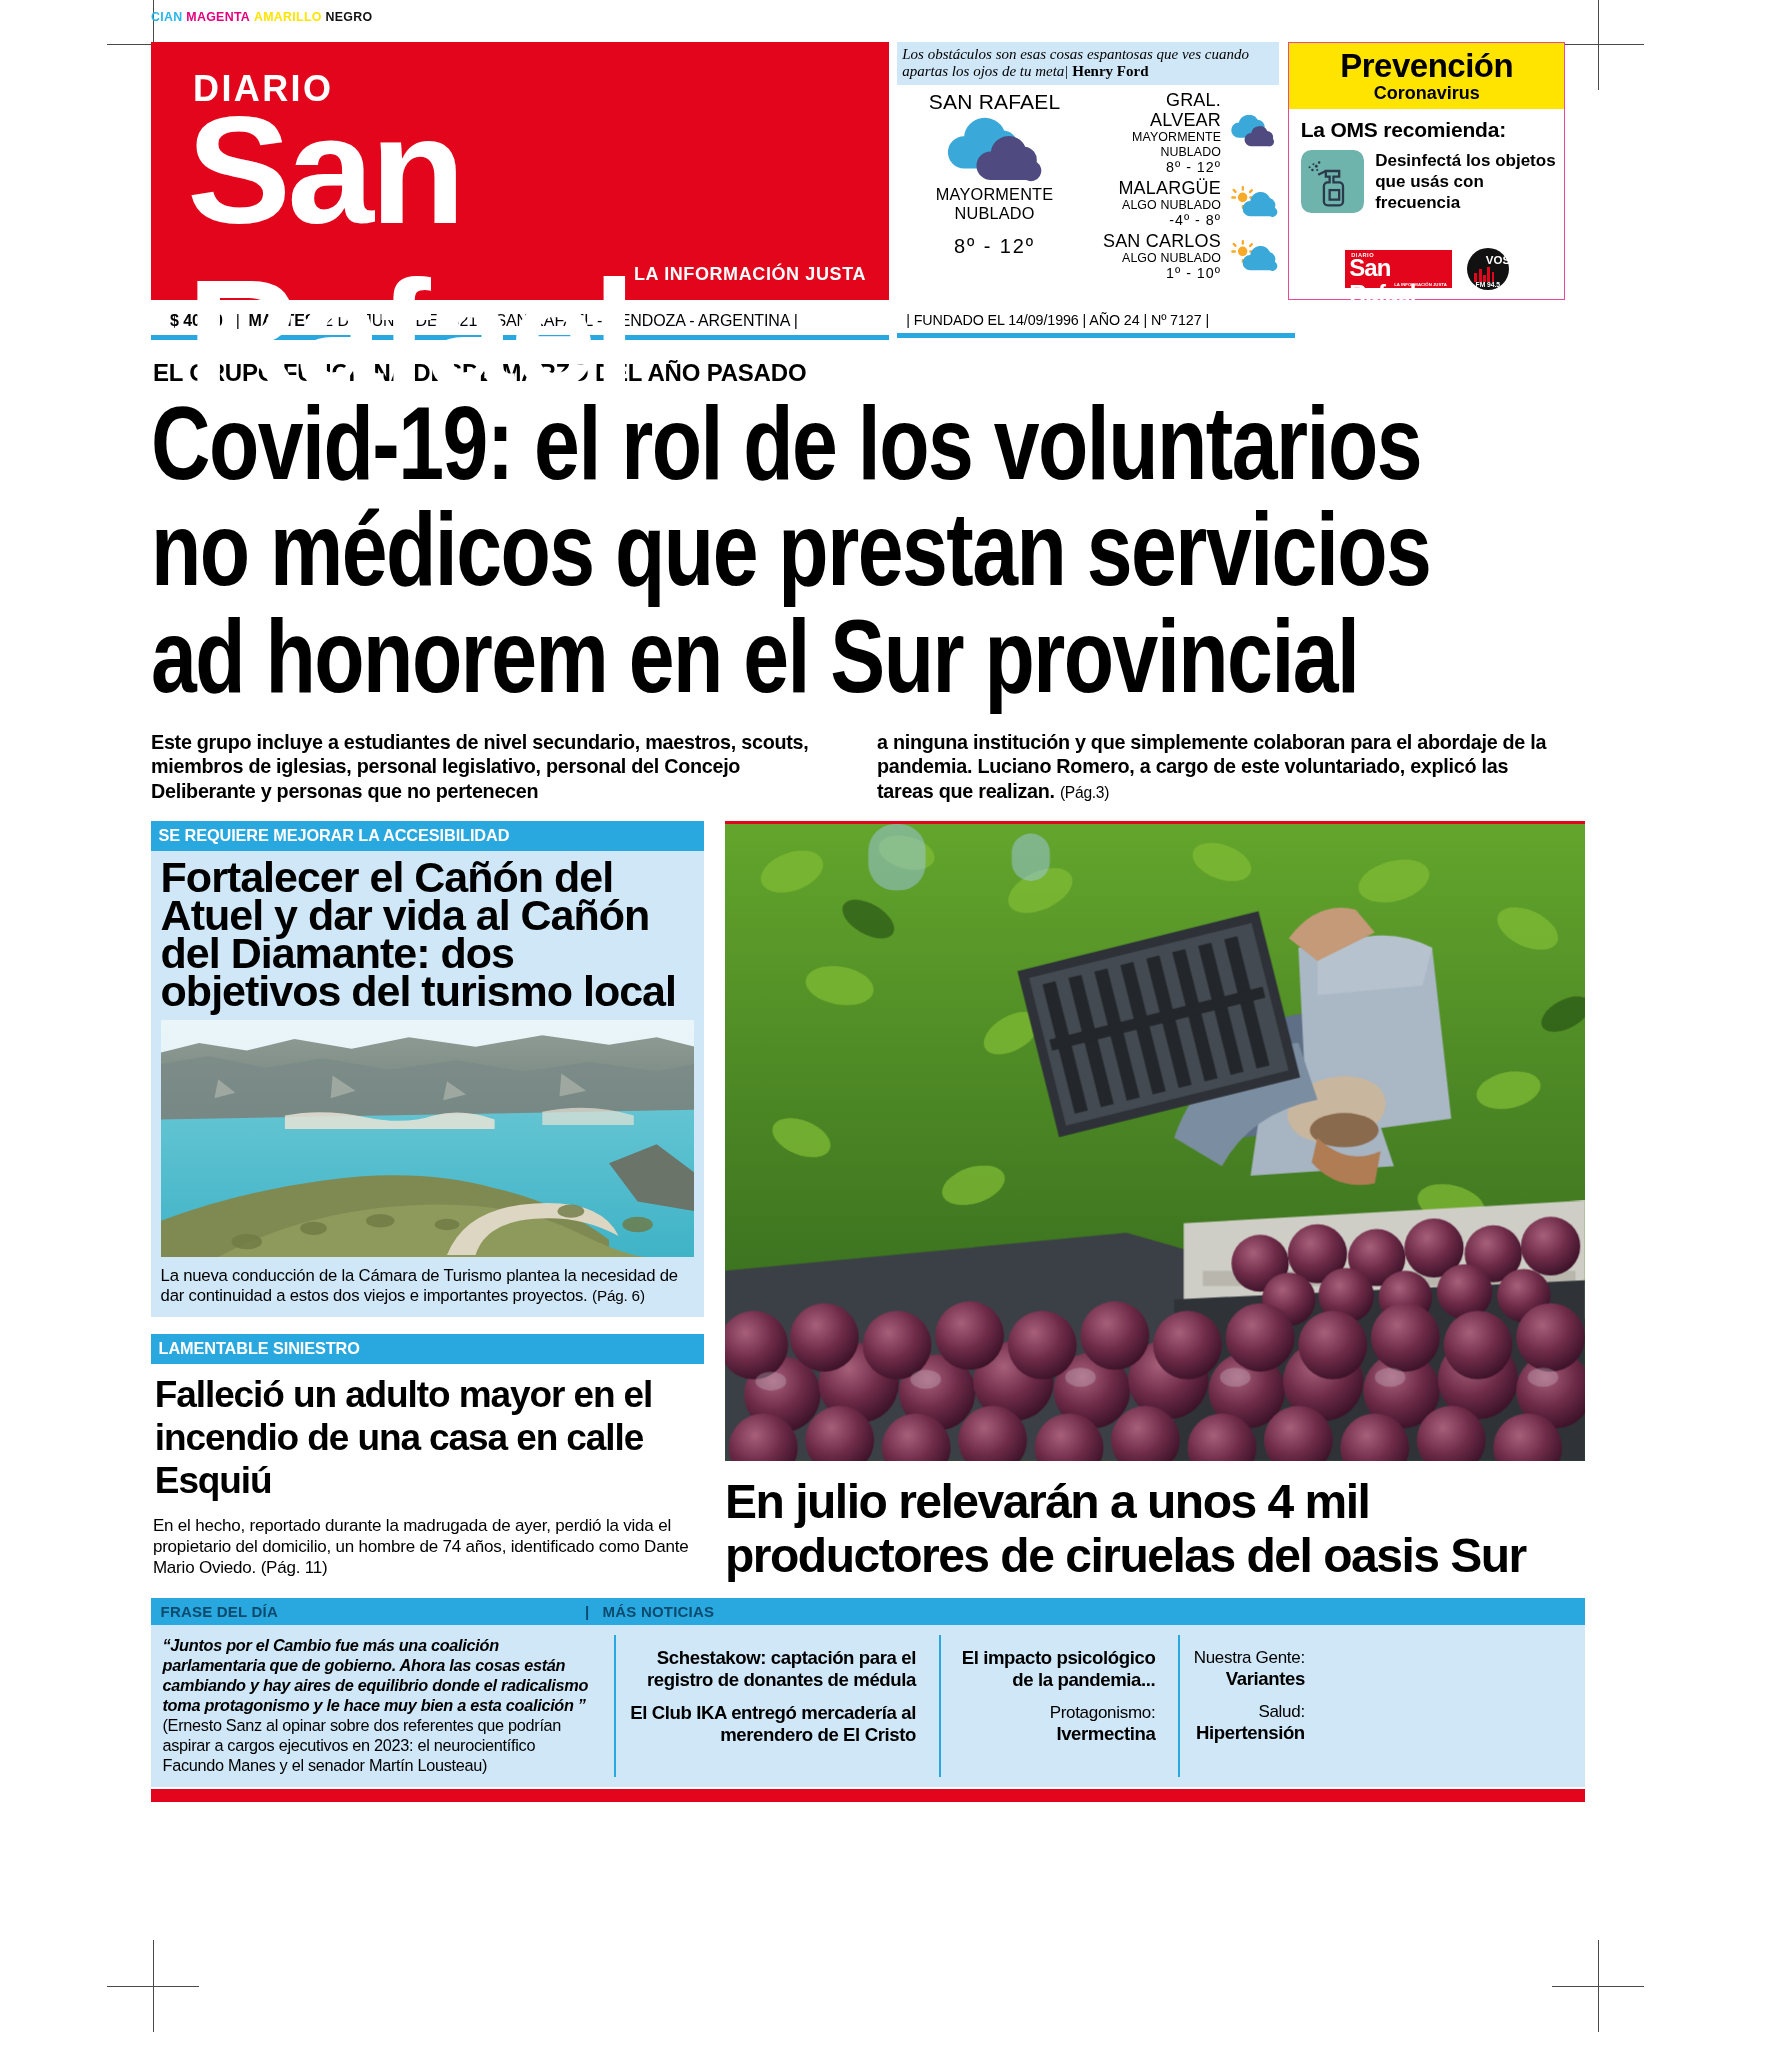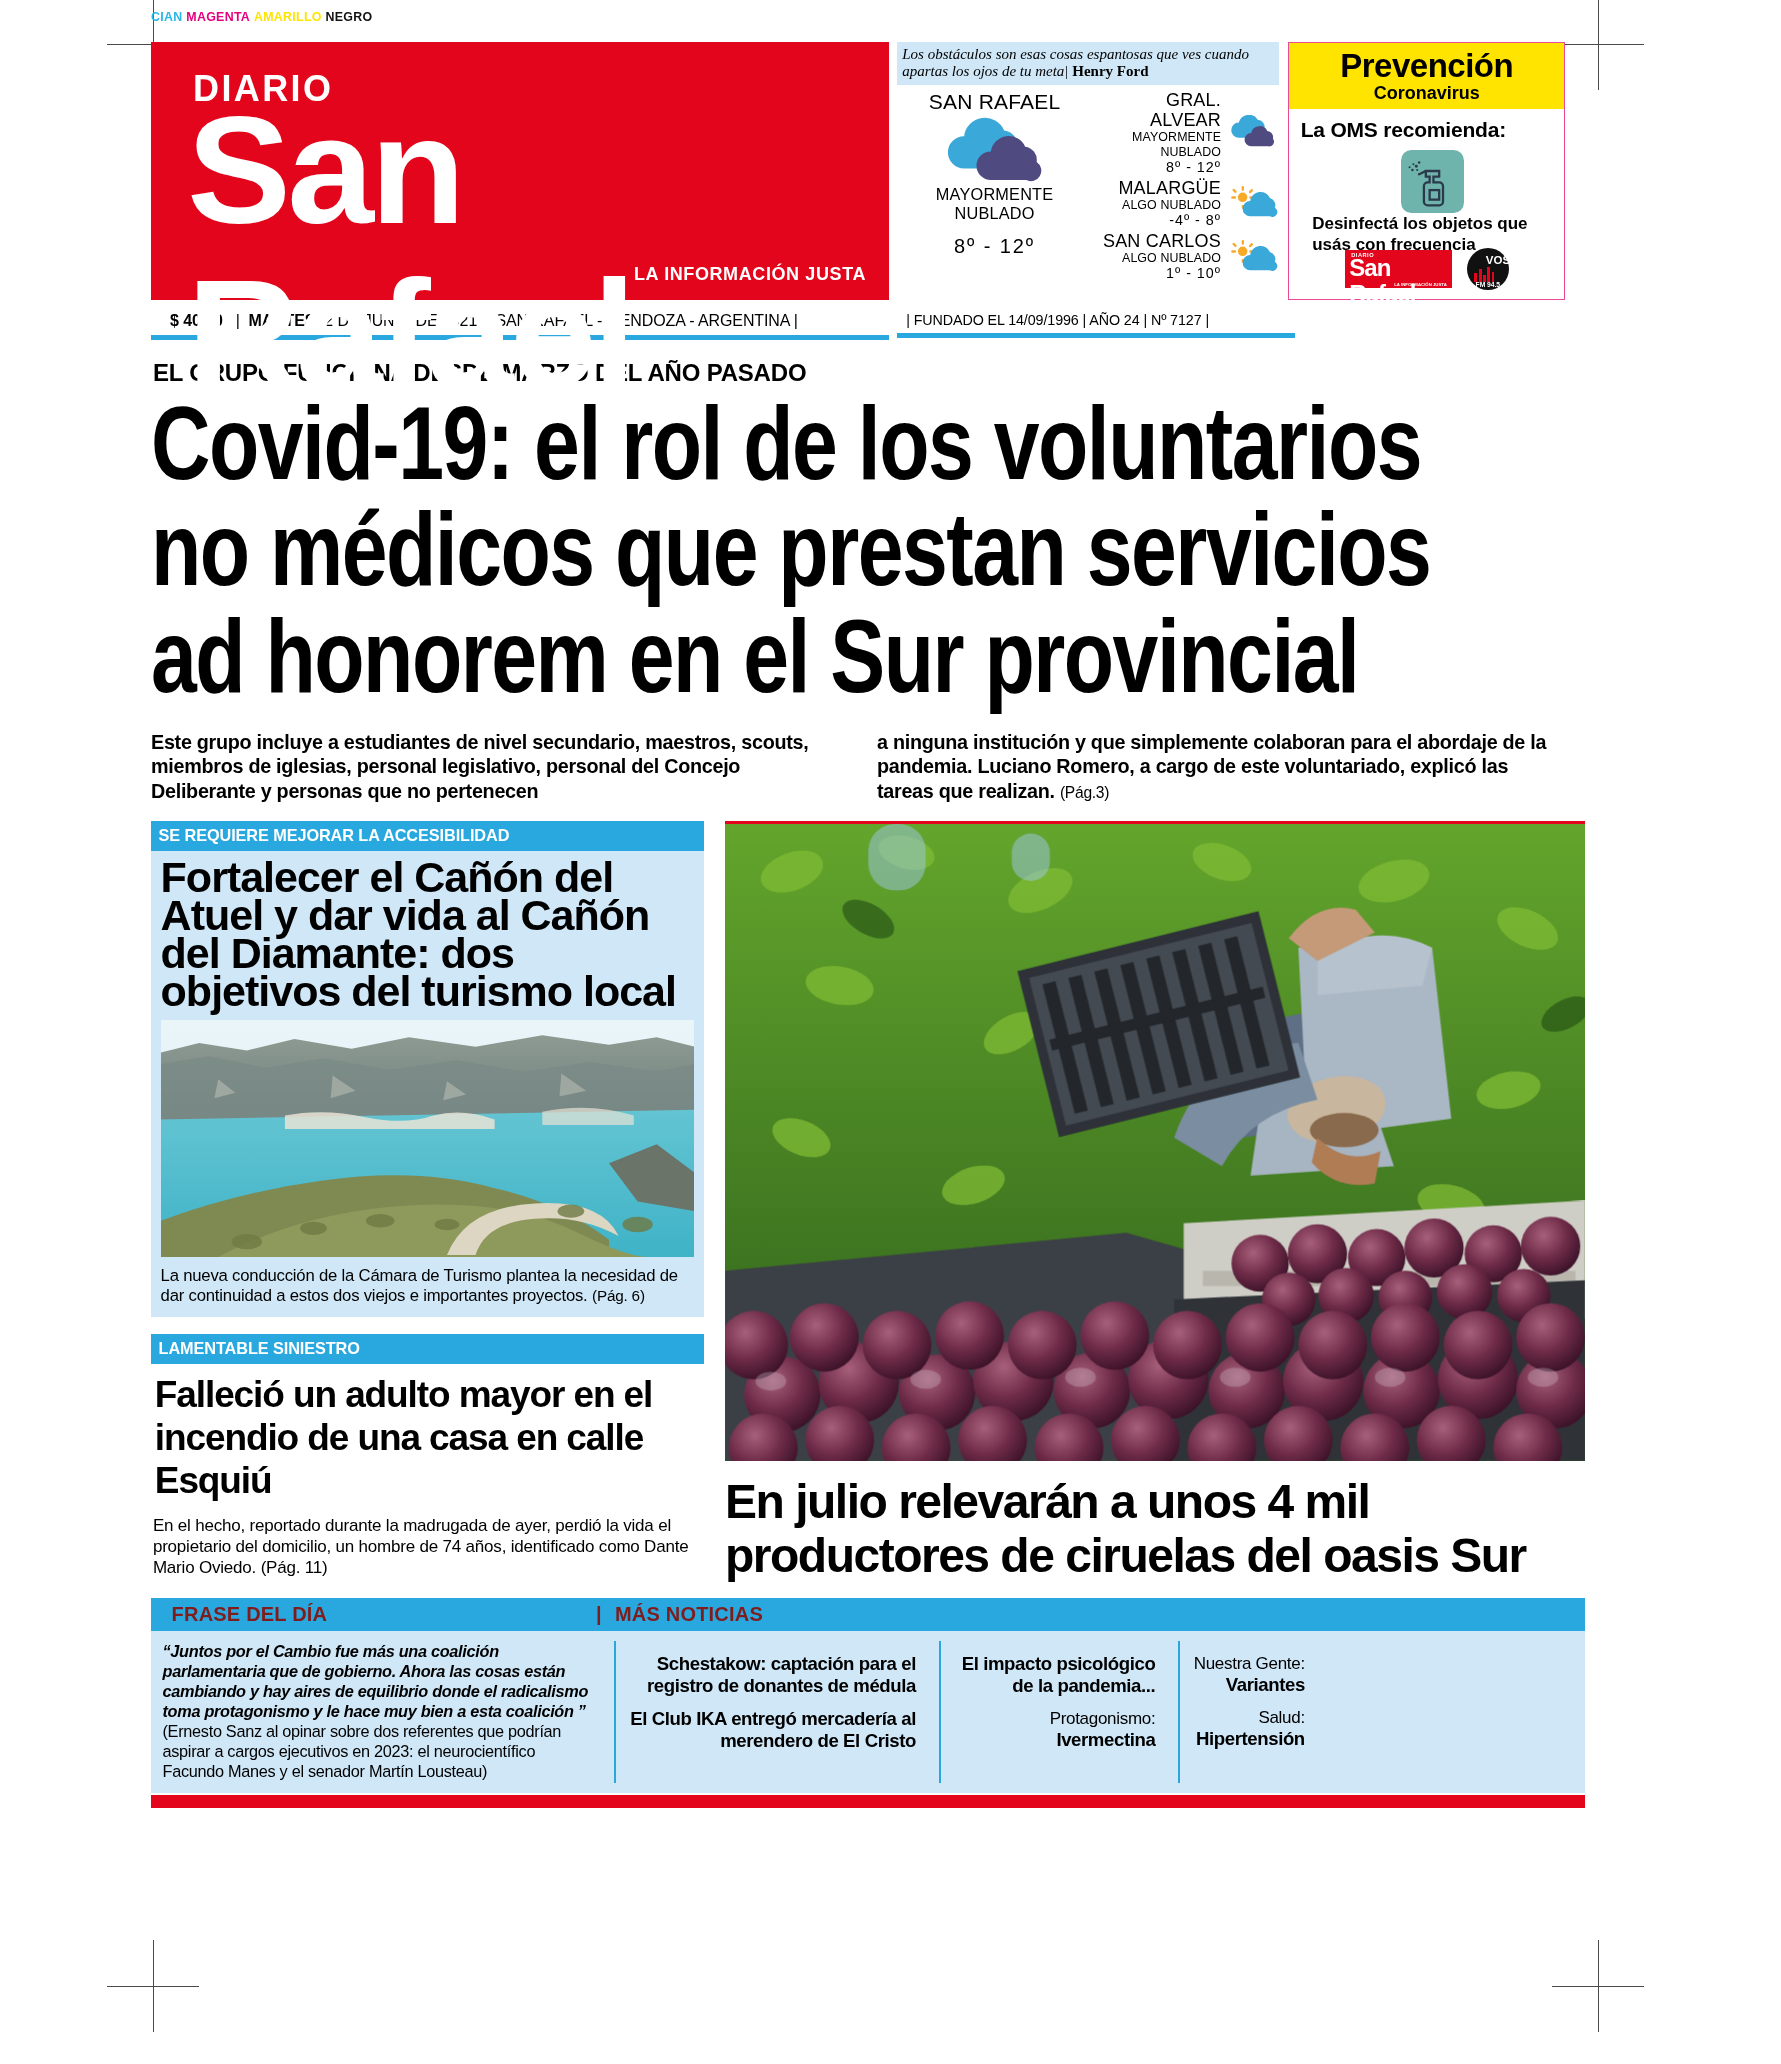--- a/index.html
+++ b/index.html
@@ -50,21 +50,21 @@
   .wx-cond{font-size:12.4px;letter-spacing:0.1px;line-height:14.3px;}
   .wx-temp{font-size:14.3px;letter-spacing:1px;line-height:17px;}
   .ico{width:50px;height:36px;position:relative;flex:none;}
 
   
   .prev{width:277px;margin-left:9.6px;border:1px solid #ec4899;box-sizing:border-box;height:258px;position:relative;background:#fff;}
   .prev-head{background:#ffe400;text-align:center;padding:5.7px 0 6.7px 0;}
   .prev-title{font-size:33px;font-weight:700;line-height:34px;letter-spacing:-0.5px;}
   .prev-sub{font-size:18px;font-weight:700;line-height:20px;}
   .prev-oms{font-size:21px;font-weight:700;margin:8.6px 0 0 11.5px;letter-spacing:-0.2px;}
-  .prev-body{display:flex;align-items:center;margin:7.6px 0 0 11.5px;flex-direction:column;}
+  .prev-body{display:flex;align-items:center;margin:7.6px 0 0 11.5px;}
   .prev-ico{width:63px;height:63px;background:#6fb3ad;border-radius:10.5px;position:relative;flex:none;}
   .prev-text{font-size:17px;font-weight:700;line-height:21px;margin-left:11.5px;}
   .prev-logos{display:flex;align-items:center;justify-content:center;gap:15.3px;position:absolute;bottom:8.6px;left:0;right:0;}
   .mini-sr{background:#e3051b;color:#fff;width:107px;height:38px;position:relative;}
   .mini-sr .d{position:absolute;left:6.7px;top:1.9px;font-size:5.7px;font-weight:700;letter-spacing:0.5px;}
   .mini-sr .n{position:absolute;left:4.8px;top:4.8px;font-size:24px;font-weight:700;letter-spacing:-1px;line-height:26px;}
   .mini-sr .t{position:absolute;right:4.8px;bottom:1px;font-size:4.3px;font-weight:700;}
   .vos{width:42px;height:42px;border-radius:50%;background:#111;position:relative;flex:none;}
   .vos .vtxt{position:absolute;left:19px;top:6.7px;color:#fff;font-size:11.5px;font-weight:700;line-height:11.5px;}
   .vos .vfm{position:absolute;left:0;right:0;bottom:2.9px;text-align:center;color:#fff;font-size:6.7px;font-weight:700;}
@@ -104,21 +104,21 @@
   .sect-head2{margin-top:17px;}
   .head2{font-size:37px;font-weight:700;line-height:43px;letter-spacing:-1.1px;margin-top:9.6px;padding-left:3.8px;}
   .body2{font-size:17px;line-height:21px;margin-top:13.4px;letter-spacing:-0.2px;padding-left:1.9px;}
 
   .photo-r{width:100%;height:640px;position:relative;overflow:hidden;background:#2c4a1e;border-top:3.8px solid #e3051b;box-sizing:border-box;}
   .cap-r{font-size:17.7px;line-height:22px;margin-top:9.6px;letter-spacing:-0.3px;}
   .head-r{font-size:48px;font-weight:700;line-height:54px;letter-spacing:-1.5px;margin-top:13.4px;}
 
   
   .bottom{margin-top:15.3px;}
-  .bot-headrow{display:flex;background:#29a8e0;color:#7f1d1d;font-size:20px;font-weight:700;padding-left:11px;}
+  .bot-headrow{display:flex;background:#29a8e0;color:#0c4a6e;font-size:15px;font-weight:700;}
   .bot-headrow .a{width:411px;padding:4.8px 0 5.7px 9.6px;letter-spacing:0.2px;}
   .bot-headrow .sep{padding:4.8px 13.4px 5.7px 13.4px;}
   .bot-headrow .b{padding:4.8px 0 5.7px 0;letter-spacing:0.2px;}
   .bot-body{display:flex;background:#cfe7f7;}
   .quote-col{width:430px;padding:9.6px 11.5px 11.5px 11.5px;font-size:16.3px;line-height:20px;letter-spacing:-0.3px;}
   .quote-col b{font-weight:700;font-style:italic;}
   .news-col{padding:11.5px 13.4px 11.5px 13.4px;border-left:2.9px solid #29a8e0;margin:9.6px 0 9.6px 9.6px;text-align:right;}
   .nc1{width:287px;}
   .nc2{width:201px;}
   .nc3{width:auto;}

